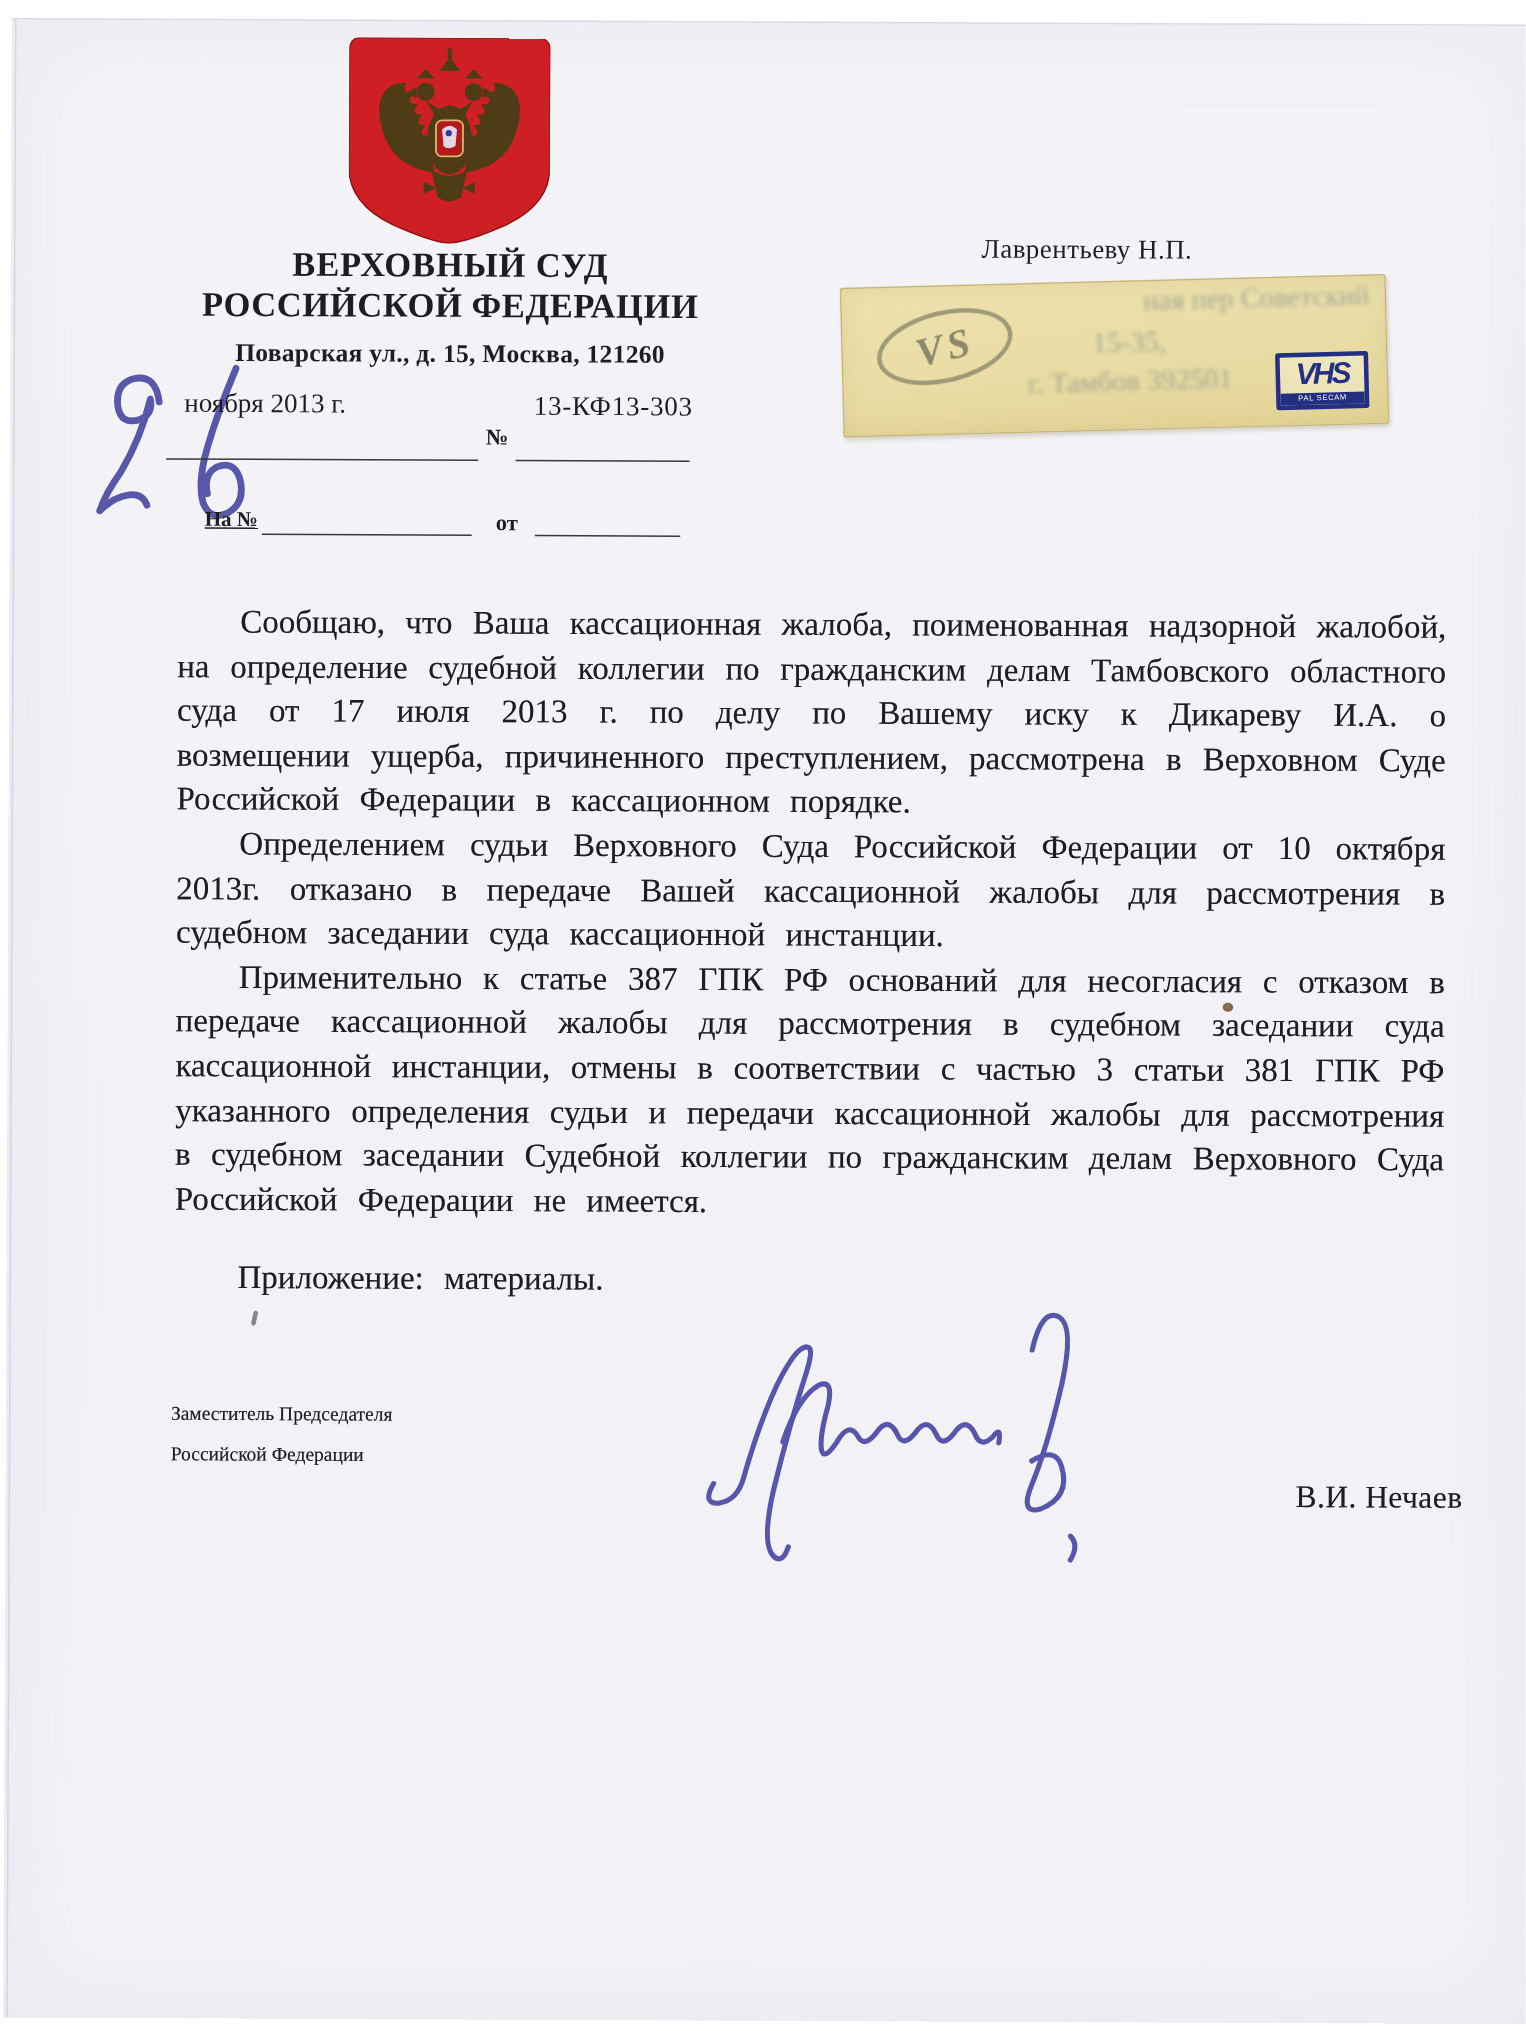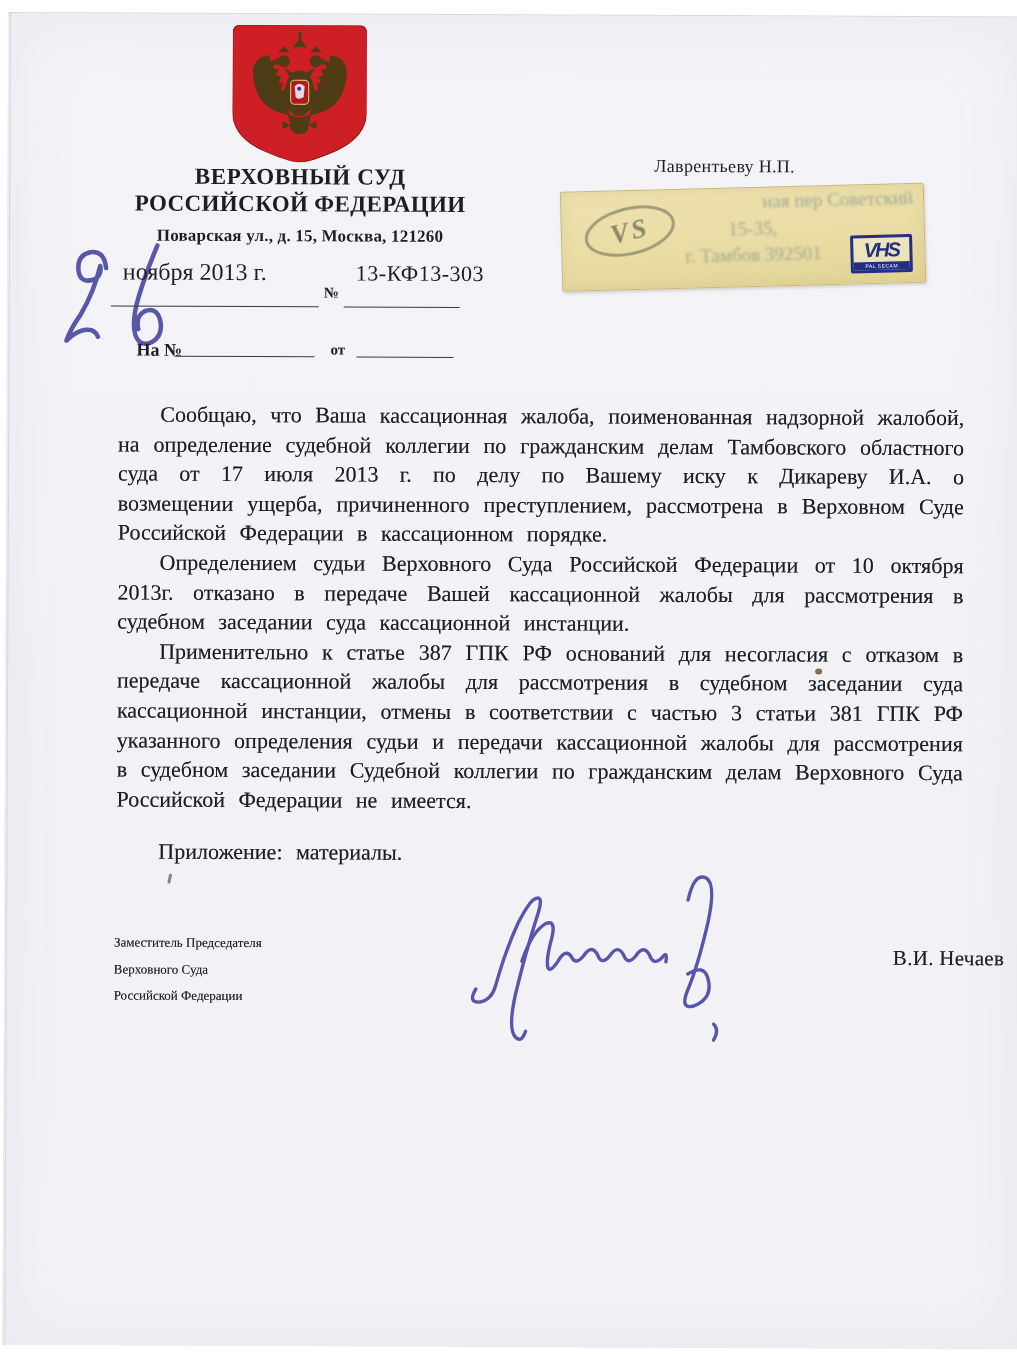--- a/index.html
+++ b/index.html
@@ -13,28 +13,28 @@
   .paper::before{content:"";position:absolute;left:2px;top:0;bottom:0;width:1px;background:#d6d5de;}
 
   
   .coat{position:absolute;left:225px;top:11px;width:134px;height:137px;}
   .letterhead{position:absolute;left:103px;top:149px;width:380px;text-align:center;}
   .org1{font-size:23px;font-weight:bold;letter-spacing:.6px;line-height:27px;}
   .org2{font-size:23px;font-weight:bold;letter-spacing:.4px;line-height:27px;}
   .addr{font-size:17px;font-weight:600;margin-top:9px;letter-spacing:.2px;}
 
   .hand-day{position:absolute;left:54px;top:228px;width:118px;height:118px;}
-  .date-text{position:absolute;left:116px;top:245px;font-size:24px;}
+  .date-text{position:absolute;left:116px;top:245px;font-size:18px;}
   .rule{position:absolute;height:0;border-bottom:1.6px solid #3a383c;}
   .rule-date{left:104px;top:292px;width:208px;}
   .no-sign{position:absolute;left:317px;top:270px;font-size:15px;font-weight:600;}
-  .doc-no{position:absolute;left:349px;top:246px;font-size:22px;letter-spacing:.5px;}
+  .doc-no{position:absolute;left:349px;top:246px;font-size:18px;letter-spacing:.5px;}
   .rule-no{left:337px;top:292px;width:116px;}
 
-  .ref-label{position:absolute;left:130px;top:326px;font-size:18px;font-weight:600;}
+  .ref-label{position:absolute;left:130px;top:326px;font-size:14px;font-weight:600;text-decoration:underline;}
   .rule-ref1{left:168px;top:342px;width:140px;border-bottom-width:1.8px;}
   .ref-from{position:absolute;left:324px;top:327px;font-size:15px;font-weight:600;}
   .rule-ref2{left:350px;top:342px;width:97px;border-bottom-width:1.8px;}
 
   .addressee{position:absolute;left:647px;top:140px;font-size:18px;letter-spacing:.3px;}
 
   
   .sticker{position:absolute;left:554px;top:171px;width:362px;height:98px;
            background:linear-gradient(175deg,#ede1b0 0%,#e9dca4 55%,#e2d497 100%);
            border:1px solid #c8b678;border-radius:2px;transform:rotate(-1.7deg);
@@ -64,22 +64,22 @@
 
   .speck{position:absolute;left:810px;top:652px;width:7px;height:6px;border-radius:50%;
          background:radial-gradient(circle at 40% 40%, #8a6a42, #5f4526);opacity:.9;}
   .tickmark{position:absolute;left:164px;top:860px;width:3px;height:10px;background:#4b4b52;
             border-radius:2px;transform:rotate(12deg);opacity:.65;}
 
   
   .sig-title{position:absolute;left:110px;top:916px;font-size:13px;line-height:26.5px;
              text-shadow:0 0 .4px rgba(20,20,25,.5);}
   .sig-scribble{position:absolute;left:452px;top:850px;width:302px;height:192px;}
-  .sig-name{position:absolute;left:860px;top:929px;font-size:21px;letter-spacing:.3px;
-            text-shadow:0 0 .4px rgba(20,20,25,.5);margin-left:29px;}
+  .sig-name{position:absolute;left:860px;top:969px;font-size:21px;letter-spacing:.3px;
+            text-shadow:0 0 .4px rgba(20,20,25,.5);}
 
   
   .barcode{position:absolute;left:729px;top:1235px;width:212px;height:58px;
            background-image:
              repeating-linear-gradient(90deg,#0d0d0d 0 2px,transparent 2px 5px),
              repeating-linear-gradient(90deg,#0d0d0d 0 1px,transparent 1px 9px),
              repeating-linear-gradient(90deg,#0d0d0d 0 2px,transparent 2px 17px);}
   .bc-label{position:absolute;left:1px;bottom:2px;background:#fbfbfd;padding:0 4px 1px 2px;
             font-family:"Liberation Sans",sans-serif;font-size:15.5px;letter-spacing:.5px;color:#111;}
 </style>
@@ -155,21 +155,20 @@
       <p>Определением судьи Верховного Суда Российской Федерации от 10 октября 2013г. отказано в передаче Вашей кассационной жалобы для рассмотрения в судебном заседании суда кассационной инстанции.</p>
       <p>Применительно к статье 387 ГПК РФ оснований для несогласия с отказом в передаче кассационной жалобы для рассмотрения в судебном заседании суда кассационной инстанции, отмены в соответствии с частью 3 статьи 381 ГПК РФ указанного определения судьи и передачи кассационной жалобы для рассмотрения в судебном заседании Судебной коллегии по гражданским делам Верховного Суда Российской Федерации не имеется.</p>
       <p class="attachment">Приложение: материалы.</p>
     </div>
 
     <div class="speck"></div>
     <div class="tickmark"></div>
 
     <div class="sig-title">
       <div>Заместитель Председателя</div>
-      <div>Верховного Суда</div>
       <div>Российской Федерации</div>
     </div>
 
     <svg class="sig-scribble" viewBox="0 0 302 192" aria-label="В.И. Нечаев">
       <g fill="none" stroke="#4f4da8" stroke-width="3.4" stroke-linecap="round" stroke-linejoin="round" opacity=".95">
         <path d="M20 124 Q12 138 24 137 Q36 135 40 120 Q50 84 62 58 Q72 38 78 34 Q88 28 82 48 Q70 86 60 128 Q52 164 60 172 Q66 178 70 166"></path>
         <path d="M66 96 Q76 66 90 58 Q100 54 96 72 Q90 94 92 102 Q94 108 102 96 Q110 82 116 92 Q120 100 128 90 Q136 78 142 90 Q146 100 154 90 Q162 78 168 90 Q172 100 180 90 Q188 78 194 90 Q198 100 206 92 Q212 84 210 96"></path>
         <path d="M232 34 Q238 6 250 12 Q260 18 252 56 Q242 100 232 124 Q224 144 238 140 Q258 132 252 112 Q248 98 232 108"></path>
         <path d="M258 158 Q264 164 258 174"></path>
       </g>

